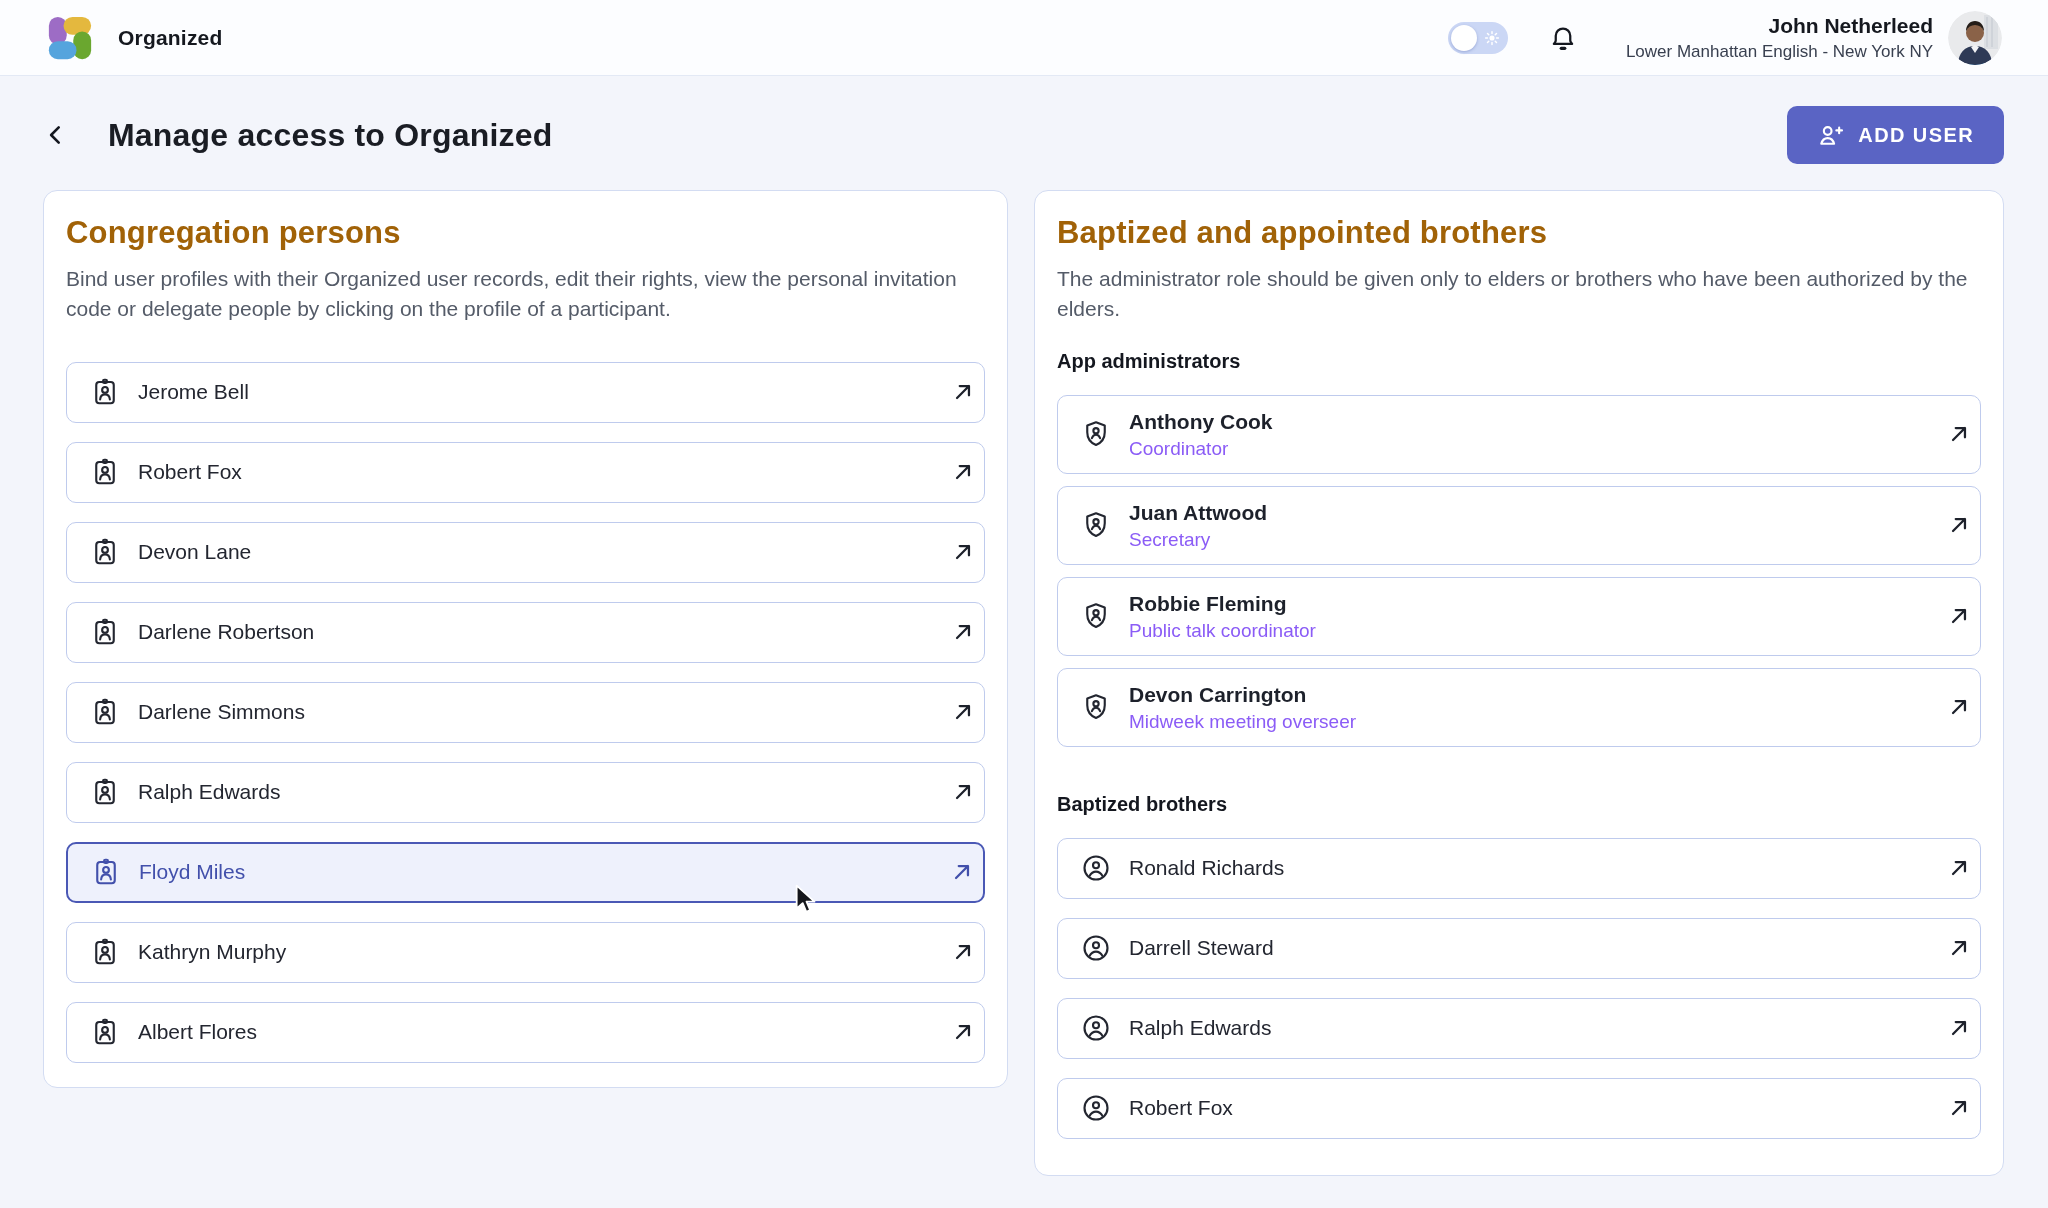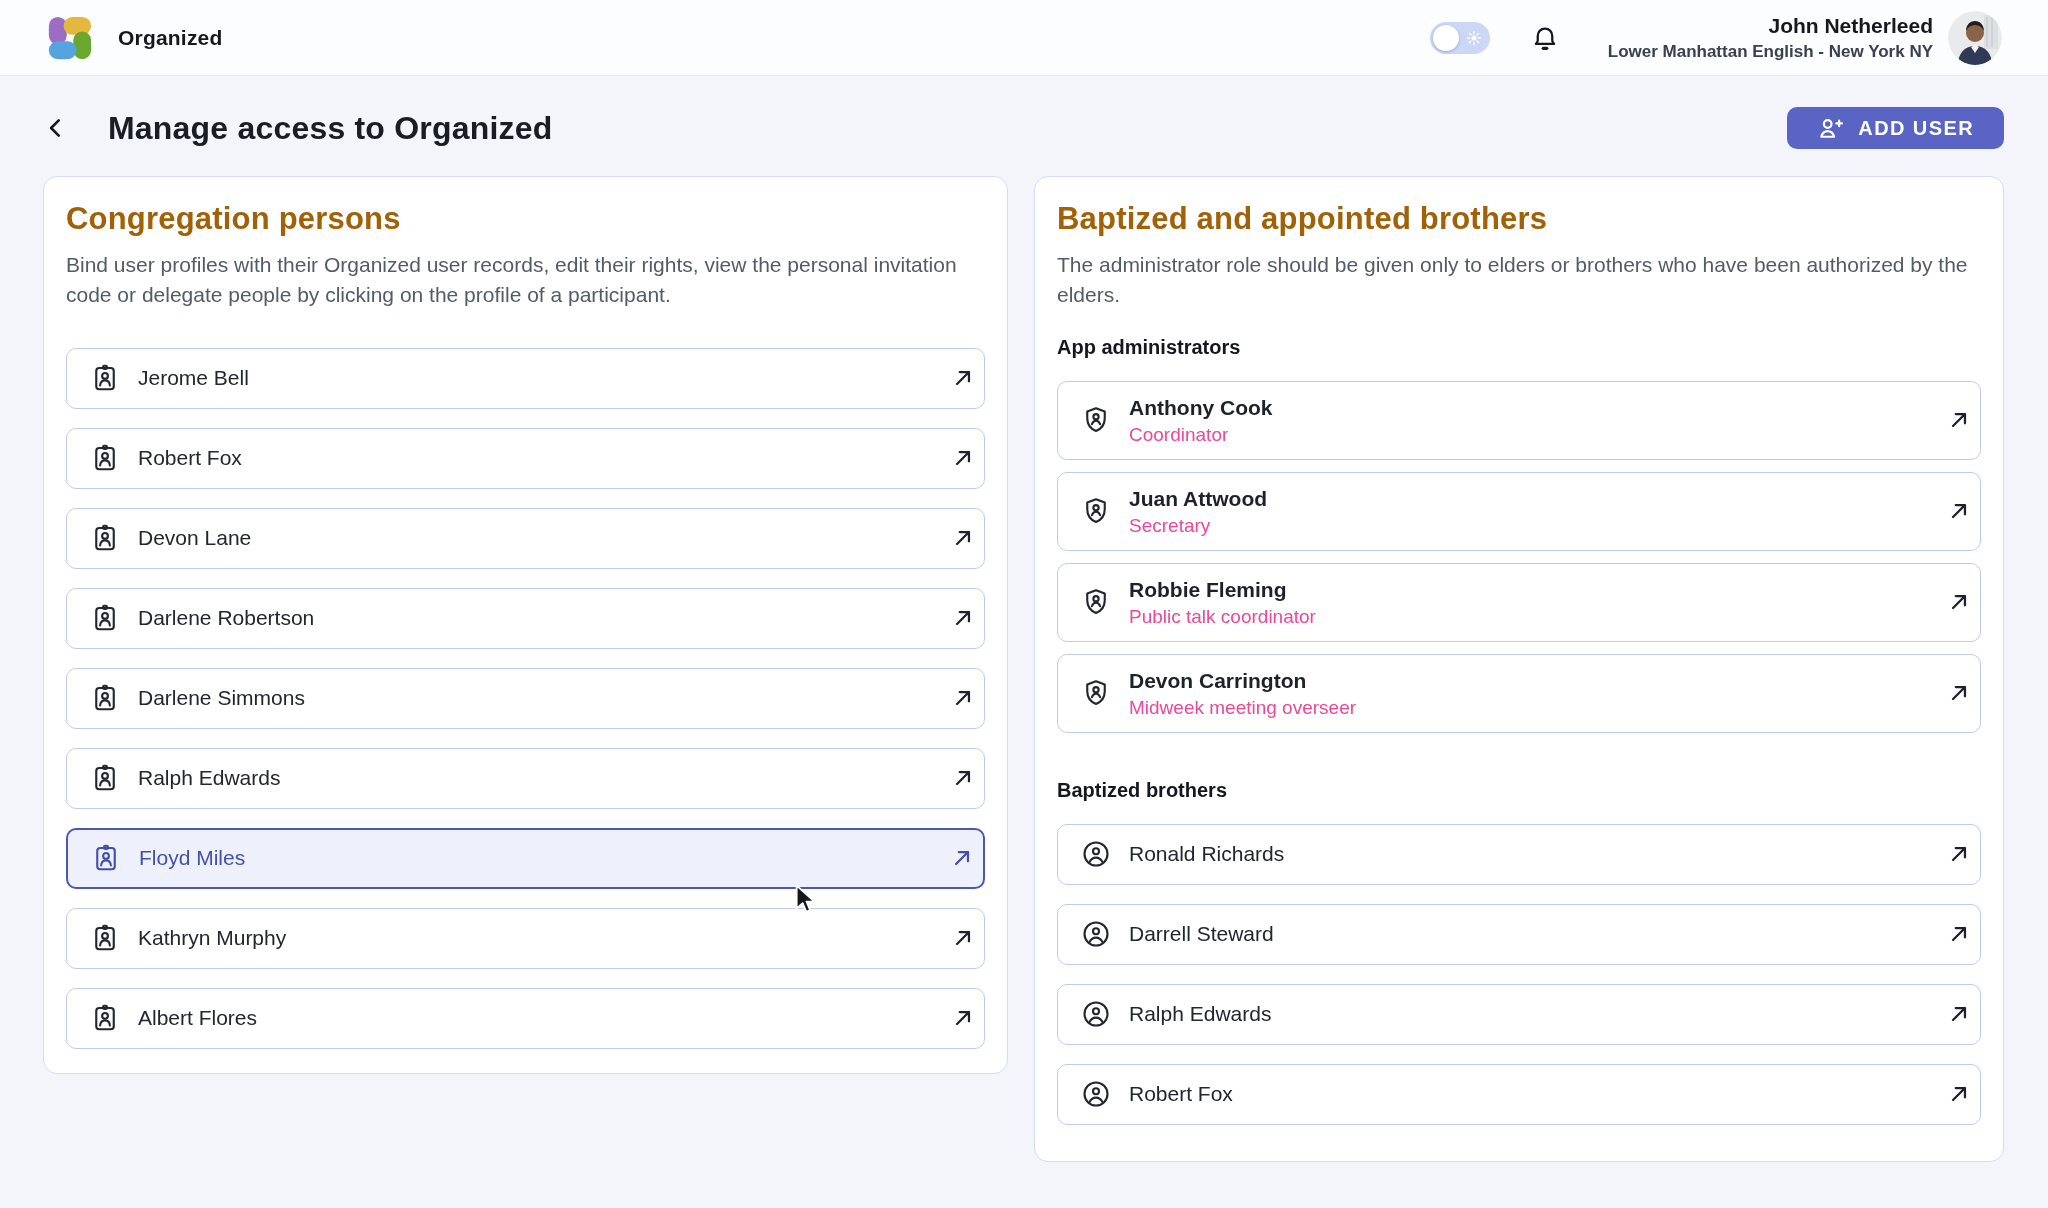--- a/index.html
+++ b/index.html
@@ -38,36 +38,36 @@
 
   .bell-btn {
     background:none; border:none; cursor:pointer;
     margin-left:38px; width:34px; height:36px; display:flex; align-items:center; justify-content:center;
   }
   .bell-btn svg { width:30px; height:32px; }
 
   .user-block { display:flex; align-items:center; margin-left:46px; cursor:pointer; }
   .user-text { text-align:right; margin-right:15px; }
   .user-name { font-size:21px; font-weight:700; color:#15181f; line-height:1.25; }
-  .user-cong { font-size:17px; color:#394050; margin-top:2px;font-weight:bold; }
+  .user-cong { font-size:17px; color:#394050; margin-top:2px; }
   .avatar { width:54px; height:54px; border-radius:50%; overflow:hidden; flex:0 0 auto; }
 
   
   main { padding:0 44px 0 43px; }
   .title-row { display:flex; align-items:center; margin-top:30px; }
   .back-btn {
     background:none; border:none; cursor:pointer;
     width:36px; height:44px; display:flex; align-items:center; justify-content:flex-start;
   }
   .back-btn svg { width:26px; height:30px; }
   .page-title { font-size:32px; font-weight:700; color:#1a1d24; margin-left:29px; letter-spacing:.2px; }
   .add-user-btn {
     margin-left:auto;
     background:#5a64c4; color:#ffffff; border:none; cursor:pointer;
-    height:42px; padding:11px 30px; border-radius:10px;
+    height:58px; padding:11px 30px; border-radius:10px;
     display:flex; align-items:center; gap:14px;
     font-family:"Liberation Sans", sans-serif;
     font-size:20px; font-weight:600; letter-spacing:1.4px;
   }
   .add-user-btn svg { width:27px; height:27px; }
 
   
   .cards { display:flex; gap:26px; margin-top:26px; align-items:flex-start; }
   .card {
     background:#ffffff;
@@ -104,21 +104,21 @@
     text-align:left;
     color:#232630;
     width:100%;
   }
   .person-row.tall { min-height:79px; }
   .person-row .row-icon { width:32px; height:32px; flex:0 0 auto; display:flex; align-items:center; justify-content:center; color:#232630; }
   .person-row .row-icon svg { width:30px; height:30px; }
   .person-row .row-main { margin-left:17px; display:flex; flex-direction:column; justify-content:center; }
   .person-row .row-name { font-size:21px; font-weight:500; color:#232630; line-height:1.25; }
   .person-row.tall .row-name { font-weight:600; color:#1d212b; }
-  .person-row .row-role { font-size:19px; color:#ec4899; margin-top:3px; font-weight:400; }
+  .person-row .row-role { font-size:19px; color:#8b5cf6; margin-top:3px; font-weight:400; }
   .person-row .row-arrow { margin-left:auto; display:flex; color:#1d212b; }
   .person-row .row-arrow svg { width:26px; height:26px; }
 
   .person-row.selected {
     background:#eef1fc;
     border:2px solid #4a58b5;
     color:#4250ab;
   }
   .person-row.selected .row-name,
   .person-row.selected .row-icon,

